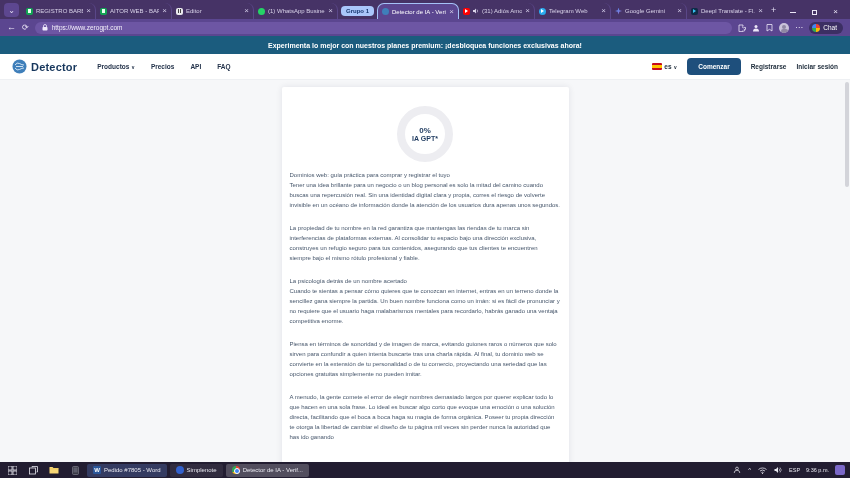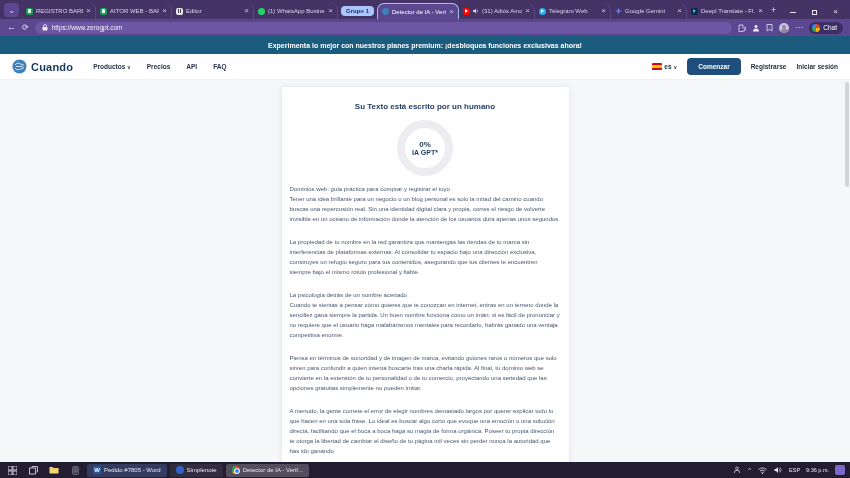--- a/index.html
+++ b/index.html
@@ -250,21 +250,21 @@
 <div class="banner">
   <span>Experimenta lo mejor con nuestros planes premium: ¡desbloquea funciones exclusivas ahora!</span>
 </div>
 
 <div class="site-header">
   <div class="logo">
     <svg width="15" height="15" viewBox="0 0 15 15">
       <circle cx="7.5" cy="7.5" r="7" fill="#3f7fba"></circle>
       <path d="M3 6q2-3 4.5-1.5T12 6M3 9q2 3 4.5 1.5T12 9M4 7.5h7" stroke="#dcebf8" stroke-width="0.9" fill="none"></path>
     </svg>
-    <span class="brand">Cuando</span>
+    <span class="brand">Detector</span>
   </div>
   <div class="nav">
     <span><span>Productos</span> <span style="font-size:5px">∨</span></span>
     <span>Precios</span>
     <span>API</span>
     <span>FAQ</span>
   </div>
   <div class="hdr-right">
     <span class="lang">
       <span class="flag"></span>
@@ -272,21 +272,20 @@
       <span style="font-size:5px">∨</span>
     </span>
     <button class="cta">Comenzar</button>
     <span>Registrarse</span>
     <span>Iniciar sesión</span>
   </div>
 </div>
 
 <div class="main">
   <div class="card">
-    <div class="result-title">Su Texto está escrito por un humano</div>
     <div class="gauge">
       <span class="pct">0%</span>
       <span class="lbl">IA GPT*</span>
     </div>
     <div class="bodytext">
       <div class="para">
         <span>Dominios web: guía práctica para comprar y registrar el tuyo</span>
         <span>Tener una idea brillante para un negocio o un blog personal es solo la mitad del camino cuando buscas una repercusión real. Sin una identidad digital clara y propia, corres el riesgo de volverte invisible en un océano de información donde la atención de los usuarios dura apenas unos segundos.</span>
       </div>
       <div class="para">

